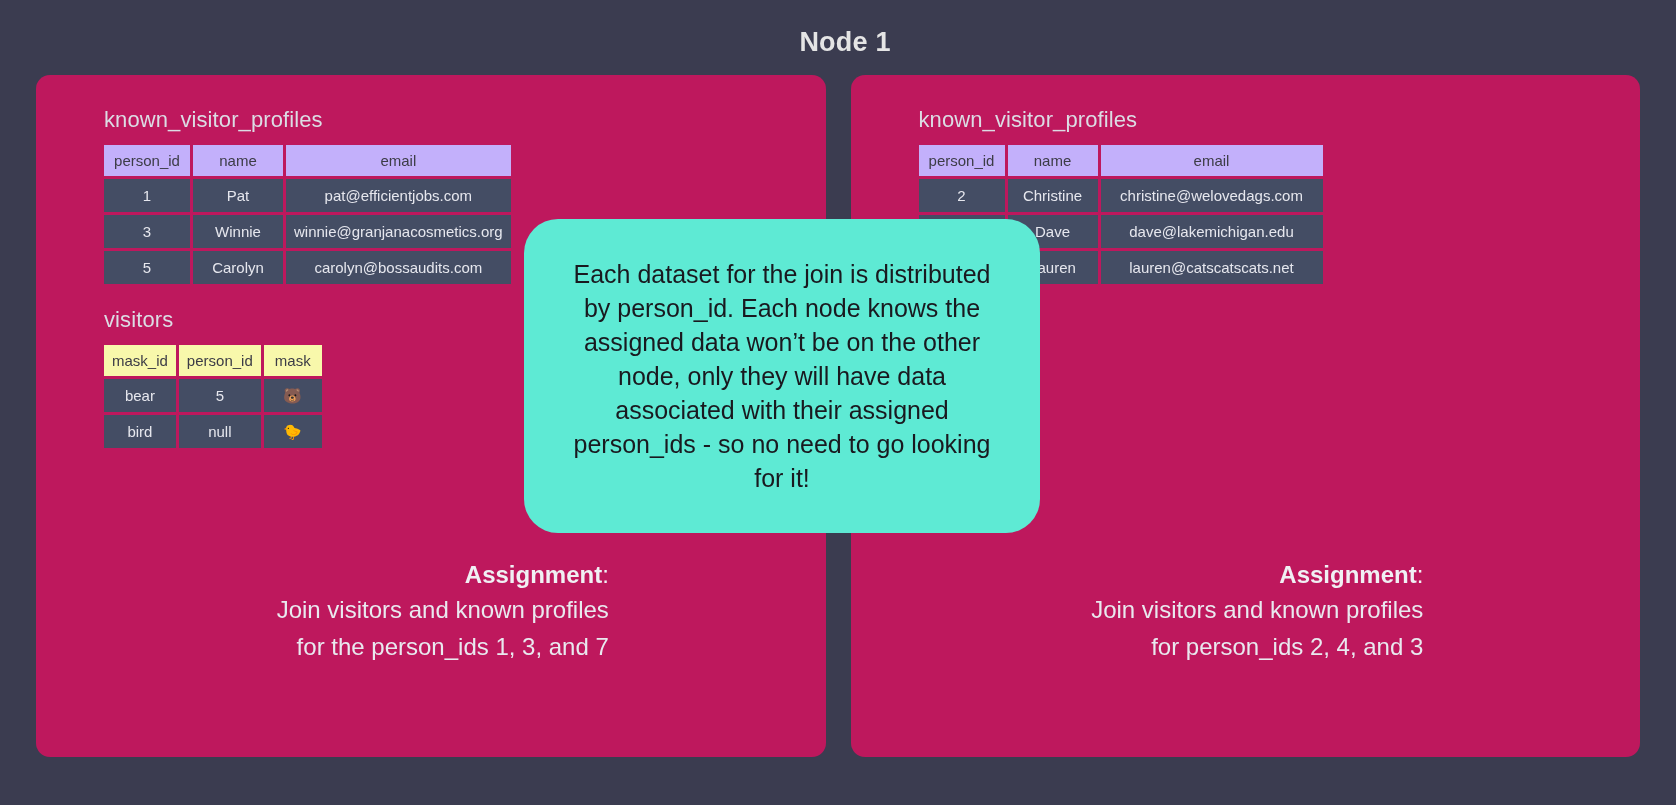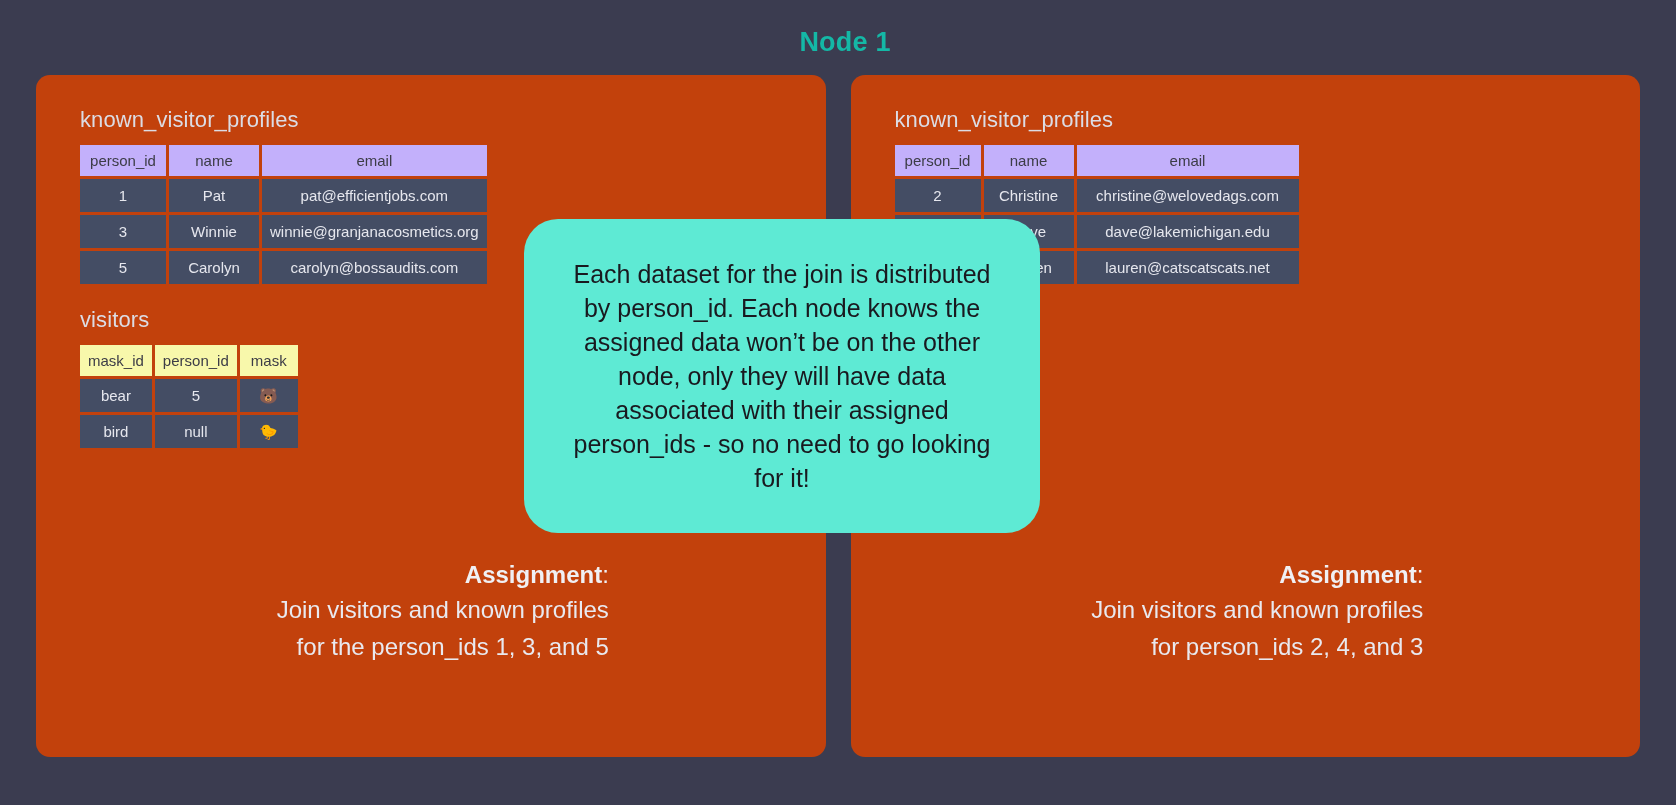--- a/index.html
+++ b/index.html
@@ -21,45 +21,45 @@
     position: absolute;
     top: 22px;
     left: 0;
     width: 100%;
     height: 44px;
     display: flex;
   }
   .node-title {
     flex: 1 1 0;
     text-align: center;
-    color: #14b8a6;
+    color: #e5e5e5;
     font-size: 27px;
     font-weight: bold;
     letter-spacing: 0.2px;
     line-height: 40px;
   }
   .node-title.left  { margin-left: 36px; margin-right: 22px; }
   .node-title.right { margin-left: 22px; margin-right: 36px; }
 
   
   .panels {
     position: absolute;
     top: 75px;
     left: 36px;
     right: 36px;
     height: 682px;
     display: flex;
     gap: 25px;
   }
   .node-panel {
     flex: 1 1 0;
-    background: #c2410c;
+    background: #be185d;
     border-radius: 14px;
     position: relative;
-    padding: 32px 0 0 44px;
+    padding: 32px 0 0 68px;
   }
 
   
   .table-caption {
     color: #dcdce4;
     font-size: 22px;
     font-weight: 400;
     margin-bottom: 9px;
     letter-spacing: 0.1px;
   }
@@ -212,21 +212,21 @@
             <td class="w-mask emoji-cell">🐤</td>
           </tr>
         </tbody>
       </table>
     </div>
 
     <div class="assignment">
       <div class="assignment-inner">
         <div class="assignment-title"><span>Assignment</span><span class="colon">:</span></div>
         <div class="assignment-line">Join visitors and known profiles</div>
-        <div class="assignment-line">for the person_ids 1, 3, and 5</div>
+        <div class="assignment-line">for the person_ids 1, 3, and 7</div>
       </div>
     </div>
   </div>
 
   <div class="node-panel">
 
     <div class="table-block">
       <div class="table-caption">known_visitor_profiles</div>
       <table class="tbl profiles">
         <thead>

